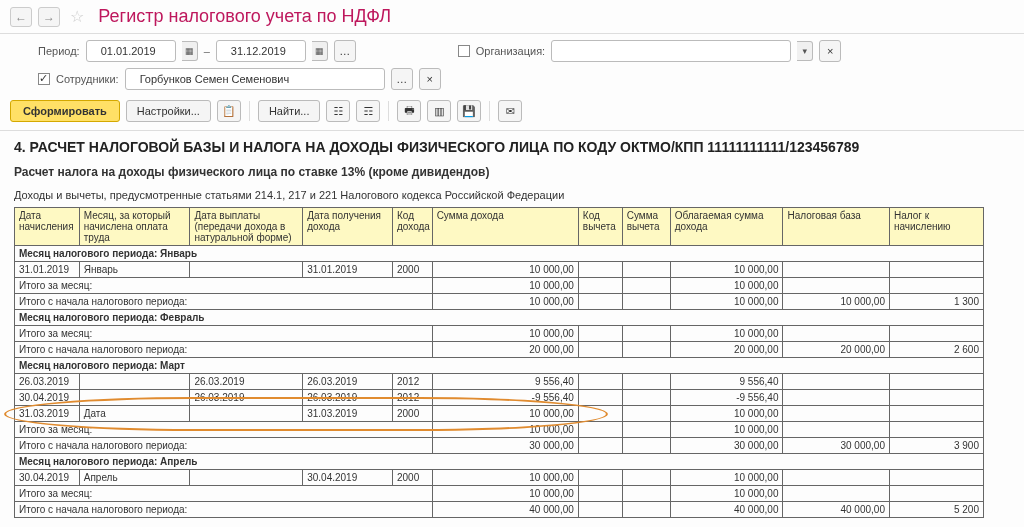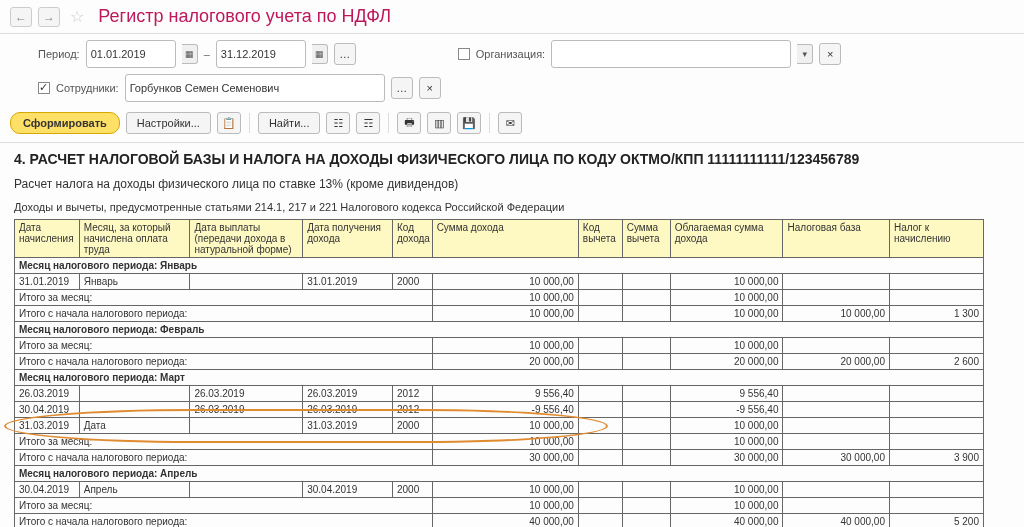--- a/index.html
+++ b/index.html
@@ -41,22 +41,22 @@
   .filter-row {
     display: flex;
     align-items: center;
     gap: 6px;
     margin-bottom: 6px;
   }
   .lbl { color: #555; }
   .date-input, .text-input, .org-input {
     border: 1px solid #bbb;
     border-radius: 3px;
-    height: 28px;
-    padding: 0 4px;
+    height: 22px;
+    padding: 0 14px;
     background: #fff;
     display: inline-flex;
     align-items: center;
   }
   .date-input { width: 90px; }
   .dropdown-btn {
     width: 16px; height: 20px;
     border: 1px solid #bbb; border-left: none;
     background: #f0f0f0;
     display: inline-flex; align-items: center; justify-content: center;
@@ -84,21 +84,21 @@
   .toolbar {
     display: flex;
     align-items: center;
     gap: 6px;
     padding: 4px 10px 8px 10px;
     border-bottom: 1px solid #ddd;
   }
   .primary-btn {
     background: #ffe066;
     border: 1px solid #d4a800;
-    border-radius: 10px;
+    border-radius: 3px;
     padding: 4px 12px;
     font-weight: bold;
     cursor: pointer;
     color: #333;
     font-size: 11px;
   }
   .sec-btn {
     background: #f5f5f5;
     border: 1px solid #bbb;
     border-radius: 3px;
@@ -115,21 +115,21 @@
     cursor: pointer;
     font-size: 11px;
   }
   .sep { width: 1px; height: 20px; background: #ddd; margin: 0 2px; }
   .report-area {
     padding: 8px 14px;
     overflow: auto;
     height: calc(527px - 120px);
   }
   .rpt-title { font-size: 14px; font-weight: bold; color: #222; margin-bottom: 10px; }
-  .rpt-subtitle { font-size: 12px; font-weight: normal; margin-bottom: 10px; }
+  .rpt-subtitle { font-size: 12px; font-weight: bold; margin-bottom: 10px; }
   .rpt-note { font-size: 11px; color: #333; margin-bottom: 6px; }
   table.rpt {
     border-collapse: collapse;
     width: 970px;
     table-layout: fixed;
   }
   table.rpt th, table.rpt td {
     border: 1px solid #666;
     padding: 2px 4px;
     font-size: 10px;

